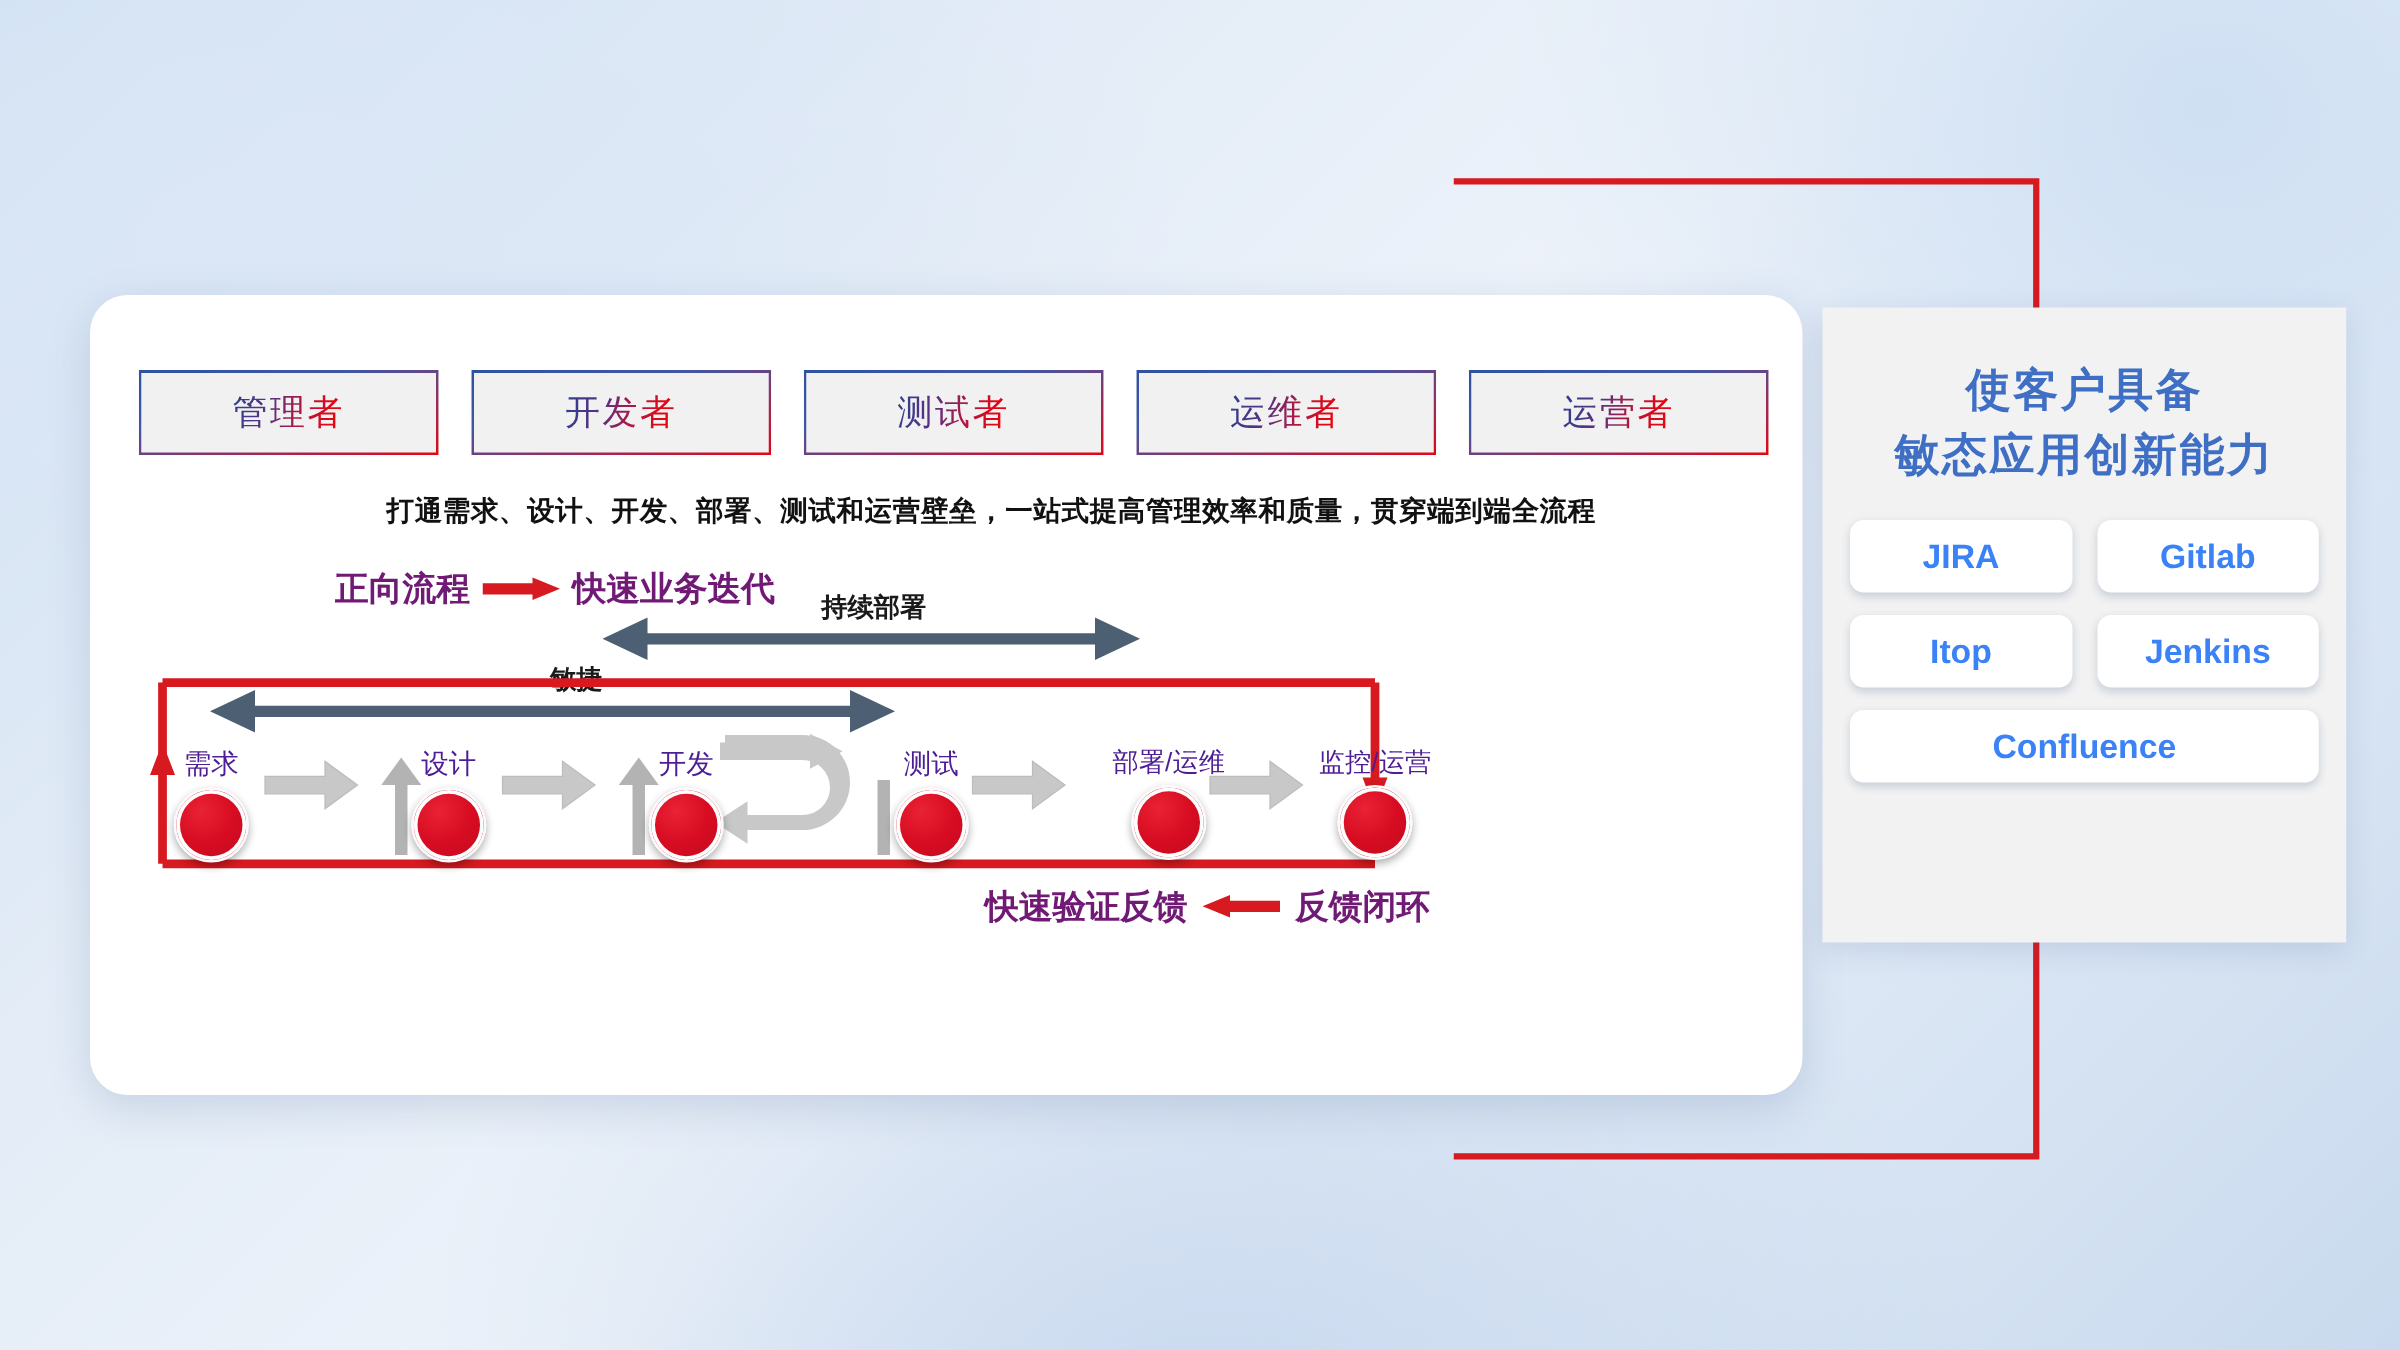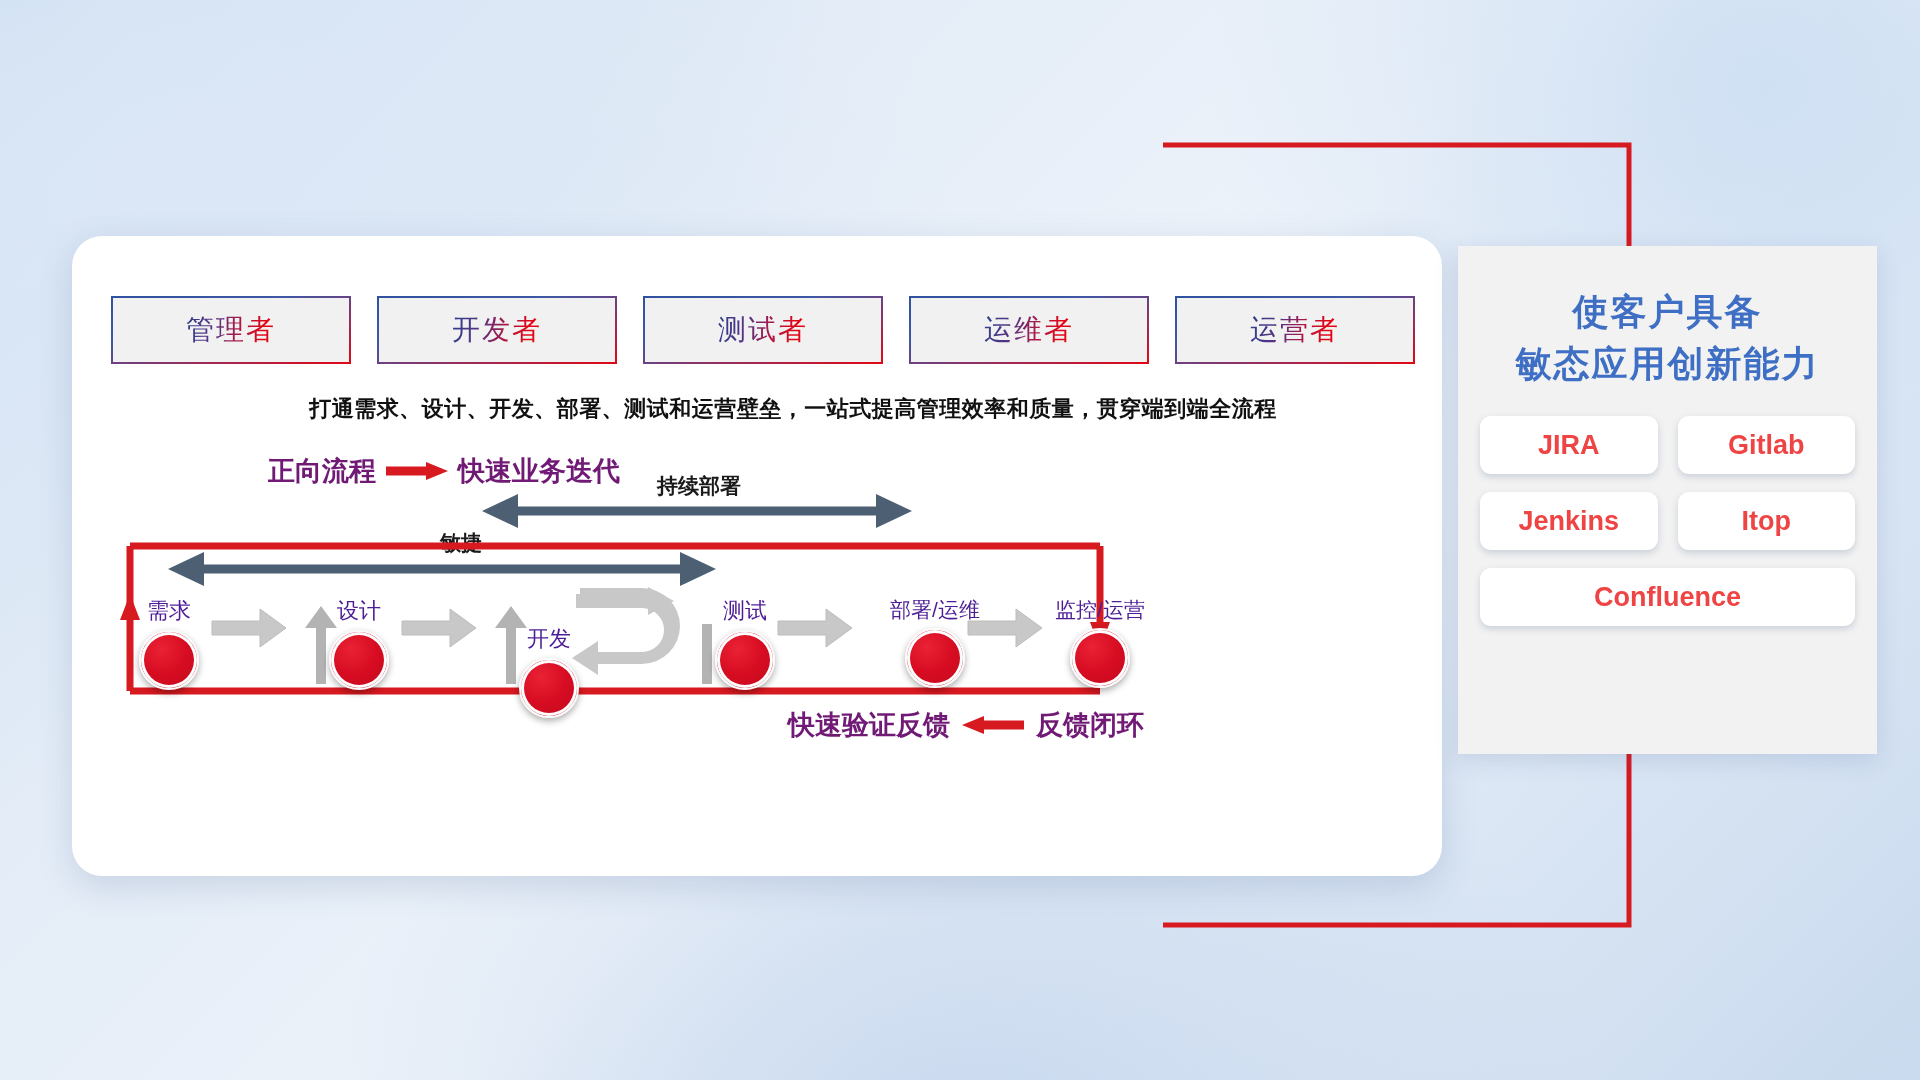--- a/index.html
+++ b/index.html
@@ -79,21 +79,21 @@
     background:#f2f2f2; box-shadow:0 6px 22px rgba(60,90,140,.16);
   }
   .panel-title {
     text-align:center; color:#3f6fc4; font-size:36px; font-weight:bold;
     line-height:1.45; padding-top:40px; letter-spacing:2px;
   }
   .tools { padding:26px 22px 0 22px; display:flex; flex-wrap:wrap; gap:18px 20px; }
   .tool {
     background:#fff; border-radius:11px; height:58px;
     display:flex; align-items:center; justify-content:center;
-    font-size:27px; font-weight:bold; color:#ef4444;
+    font-size:27px; font-weight:bold; color:#3b82f6;
     box-shadow:0 3px 7px rgba(40,70,120,.20);
     flex:0 0 calc(50% - 10px);
   }
   .tool.full { flex:0 0 100%; }
 </style>
 </head>
 <body>
 
 <div id="stage">
 
@@ -190,21 +190,21 @@
 
     <div class="flow">
       <div class="node" style="left:42px; top:360px;">
         <div class="node-label">需求</div>
         <div class="dot"></div>
       </div>
       <div class="node" style="left:232px; top:360px;">
         <div class="node-label">设计</div>
         <div class="dot"></div>
       </div>
-      <div class="node" style="left:422px; top:360px;margin-top:28px;">
+      <div class="node" style="left:422px; top:360px;">
         <div class="node-label">开发</div>
         <div class="dot"></div>
       </div>
       <div class="node" style="left:618px; top:360px;">
         <div class="node-label">测试</div>
         <div class="dot"></div>
       </div>
       <div class="node" style="left:973px; top:360px;">
         <div class="node-label wide">监控/运营</div>
         <div class="dot"></div>
@@ -231,24 +231,24 @@
       <div>敏态应用创新能力</div>
     </div>
     <div class="tools">
       <div class="tool">
         <span>JIRA</span>
       </div>
       <div class="tool">
         <span>Gitlab</span>
       </div>
       <div class="tool">
+        <span>Itop</span>
+      </div>
+      <div class="tool">
         <span>Jenkins</span>
-      </div>
-      <div class="tool">
-        <span>Itop</span>
       </div>
       <div class="tool full">
         <span>Confluence</span>
       </div>
     </div>
   </div>
 
 </div>
 
 </body></html>

